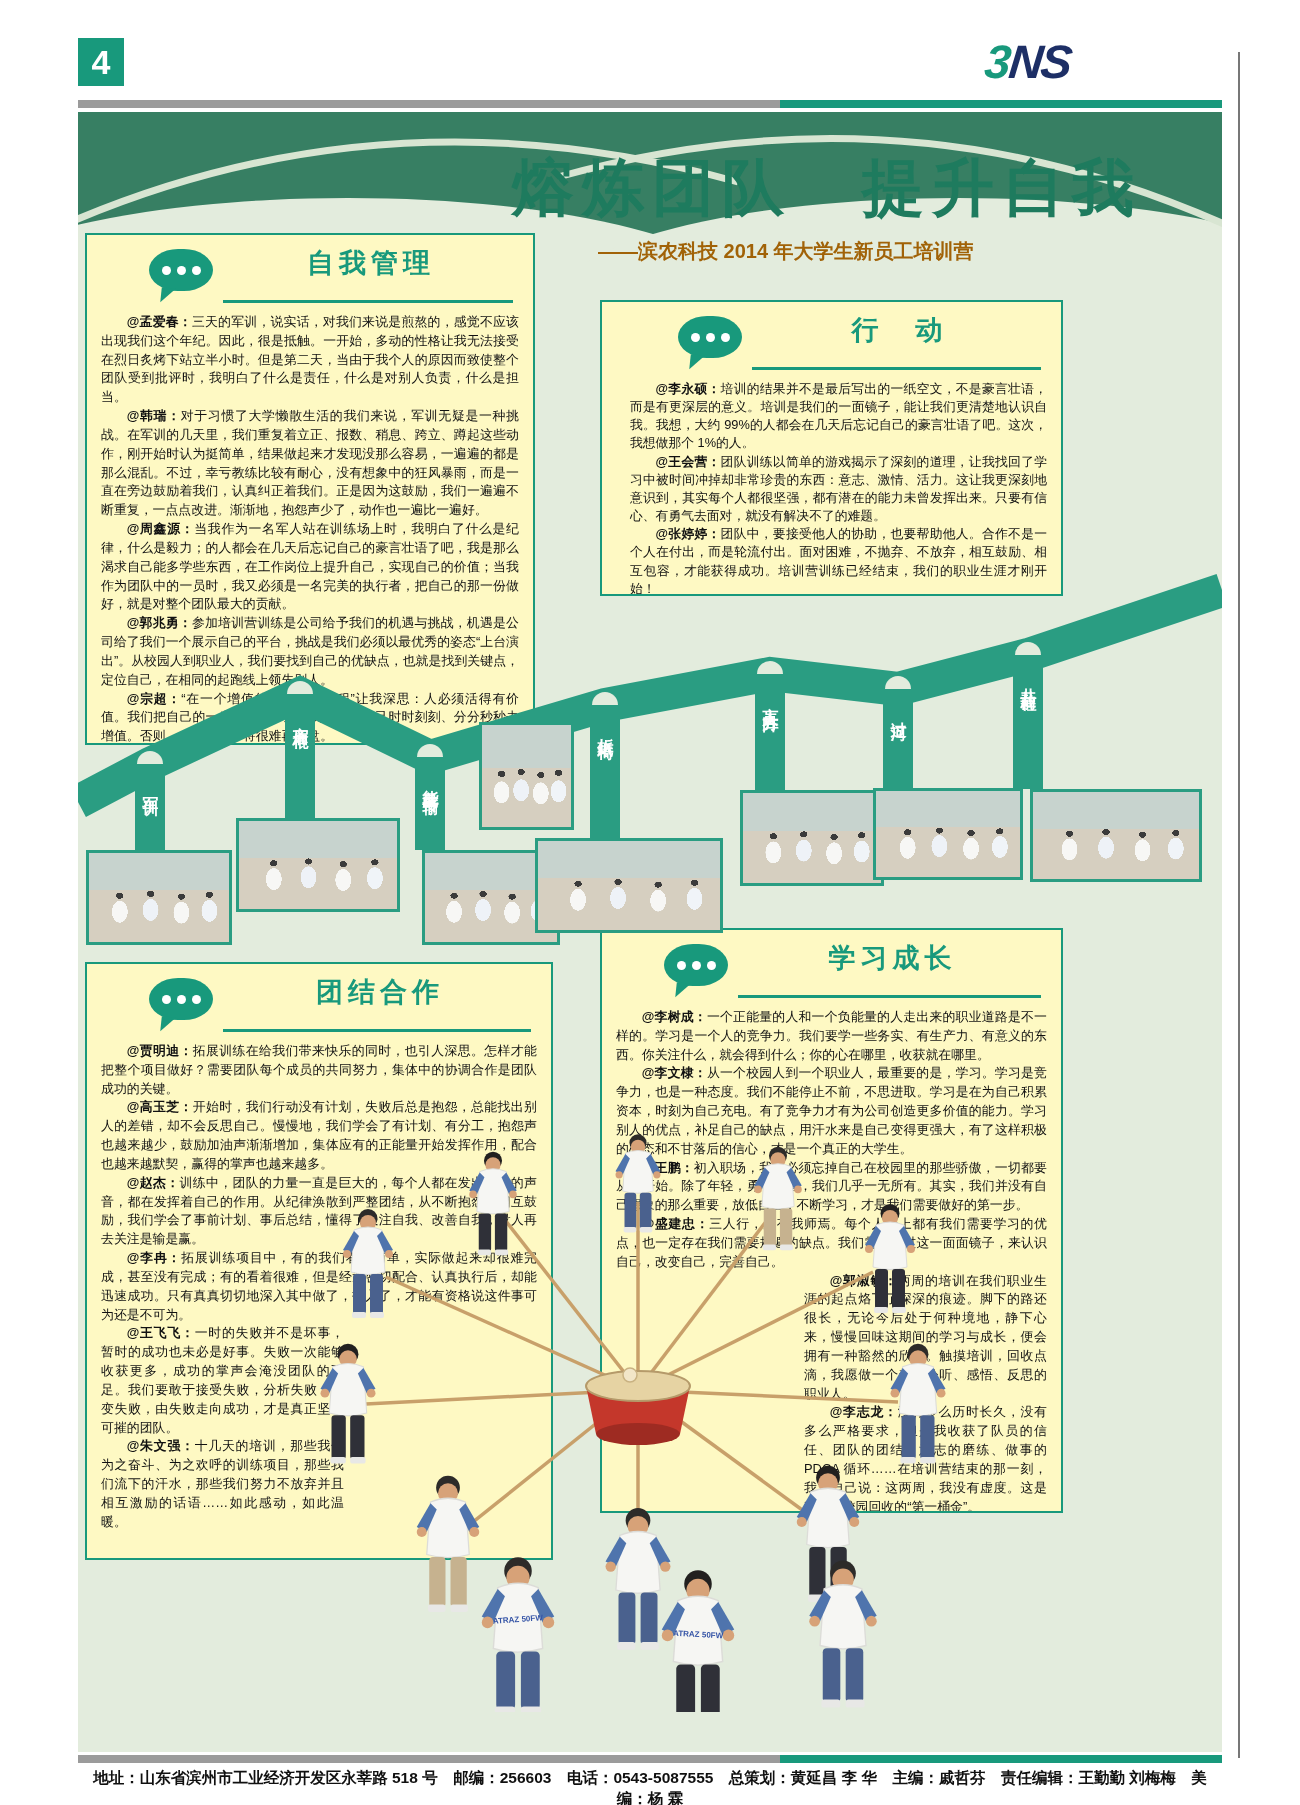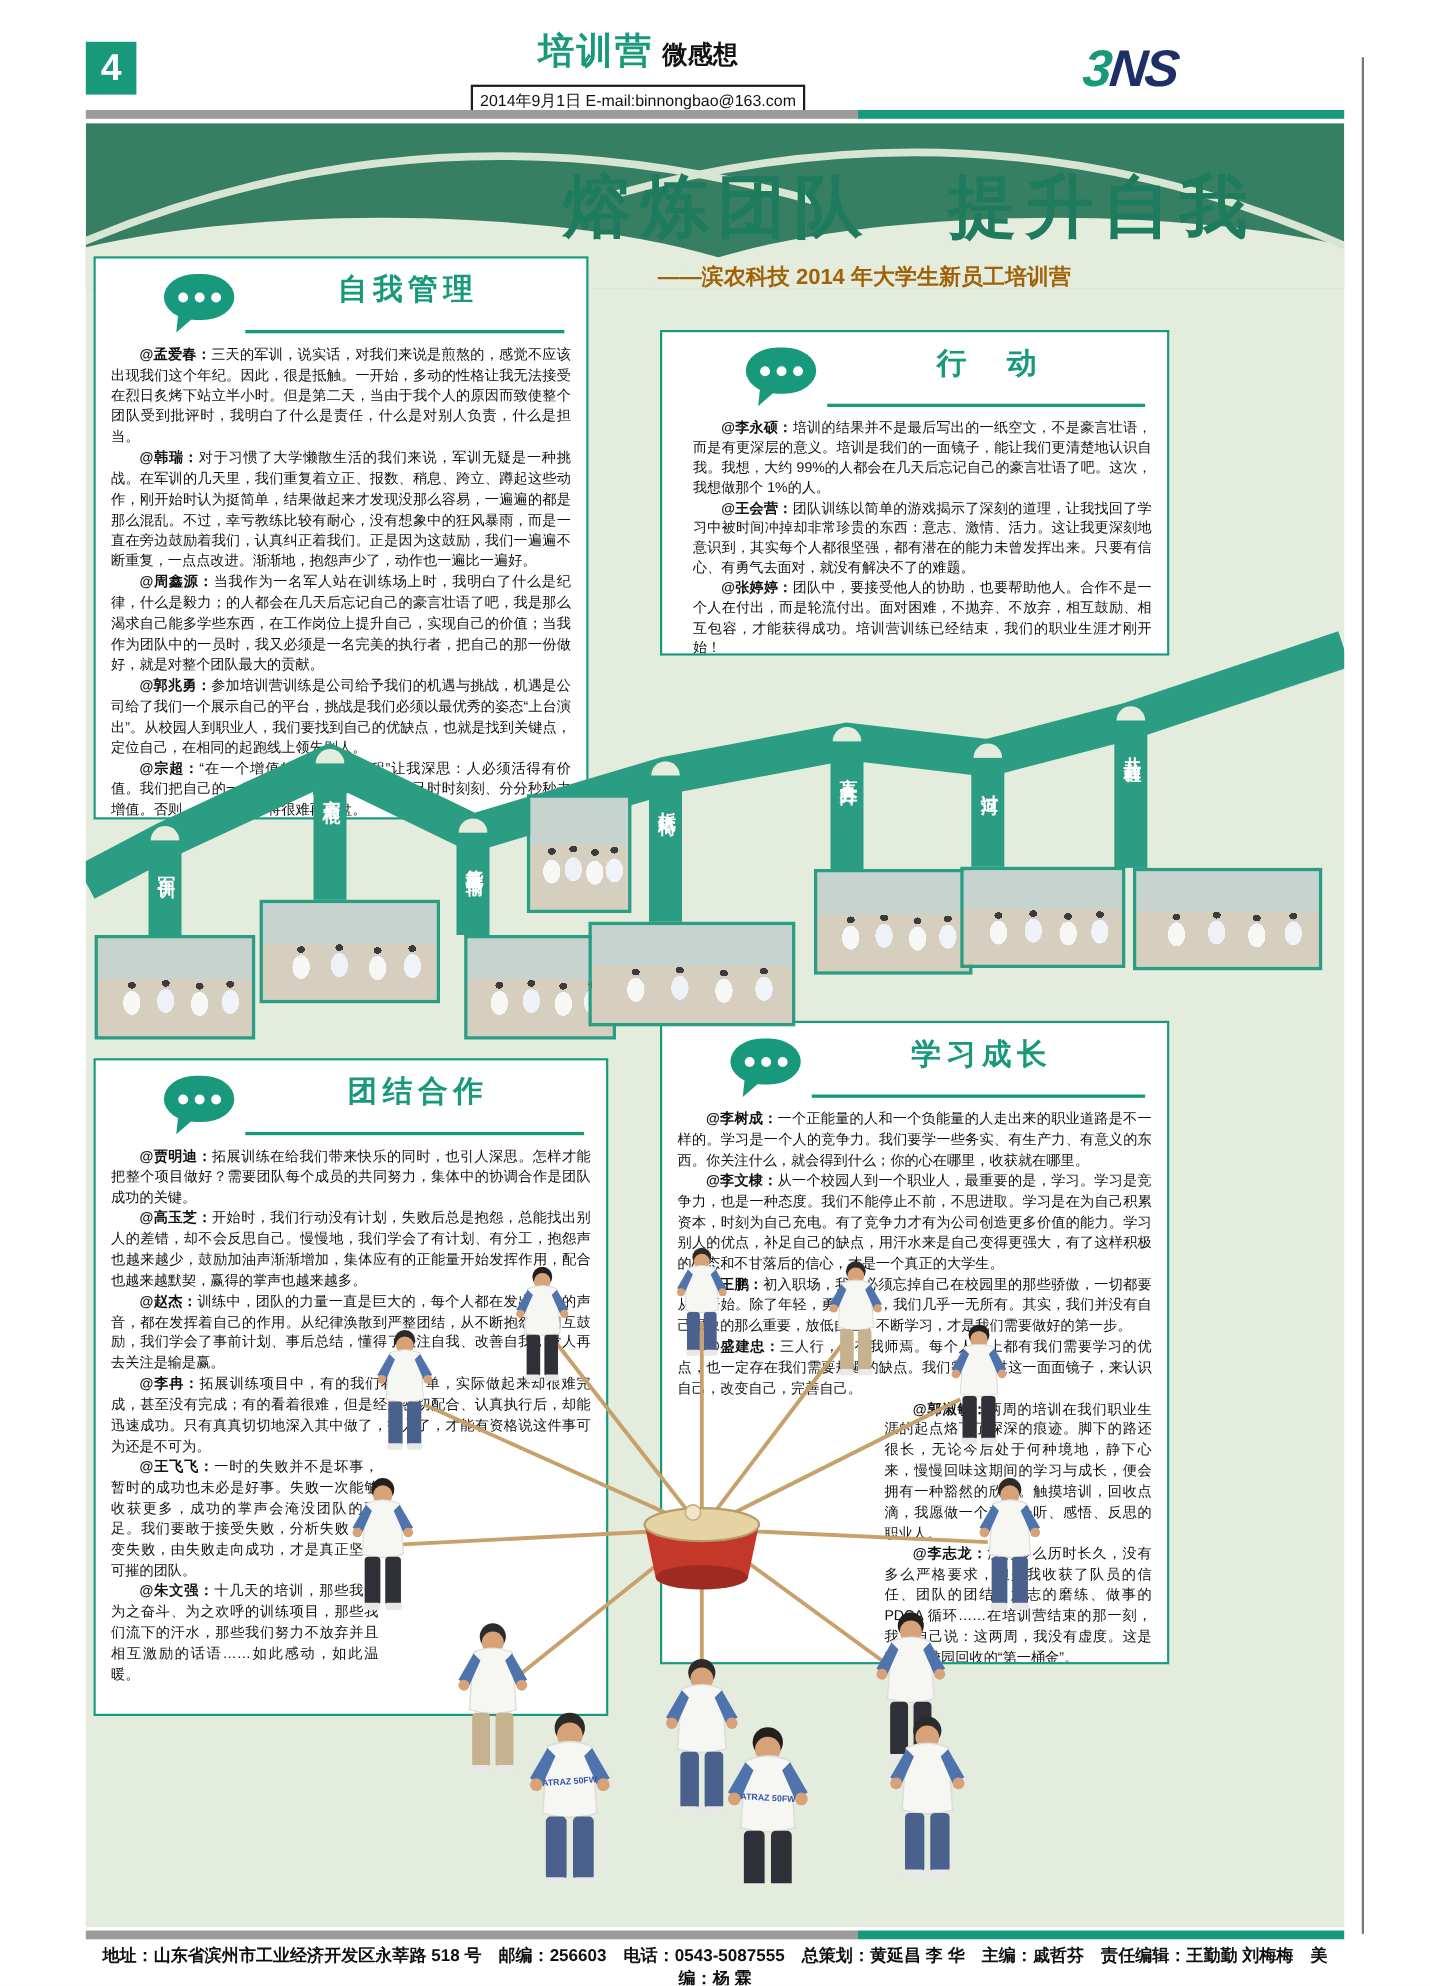--- a/index.html
+++ b/index.html
@@ -26,21 +26,21 @@
   
   .canvas{position:absolute;left:78px;top:112px;width:1144px;height:1640px;background:#e3ecdd;}
   .banner{position:absolute;left:0;top:0;}
   .headline{position:absolute;left:0;right:80px;top:34px;margin:0;text-align:right;z-index:2;
             font-family:"Liberation Serif","DejaVu Serif",serif;font-size:62px;font-weight:900;
             color:#1e7b5e;letter-spacing:8px;}
   .subhead{position:absolute;left:520px;top:126px;width:465px;z-index:2;
            font-size:20px;font-weight:800;color:#a16207;}
 
   
-  .tbox{position:absolute;background:#ffffff;border:2px solid #18997c;box-sizing:border-box;
+  .tbox{position:absolute;background:#fef9c3;border:2px solid #18997c;box-sizing:border-box;
         padding:6px 14px 8px;overflow:hidden;z-index:1;}
   .box1{left:7px;top:121px;width:450px;height:512px;}
   .box2{left:522px;top:188px;width:463px;height:296px;padding-left:28px;}
   .box3{left:7px;top:850px;width:468px;height:598px;}
   .box4{left:522px;top:816px;width:463px;height:585px;}
   .sec-head{position:relative;height:66px;margin-bottom:6px;}
   .bubble{position:absolute;left:48px;top:8px;width:64px;height:42px;background:#18997c;
           border-radius:50%/55%;display:flex;align-items:center;justify-content:center;gap:6px;}
   .bubble .d{width:9px;height:9px;border-radius:50%;background:#fff;}
   .bubble .tail{position:absolute;left:12px;bottom:-12px;width:0;height:0;
@@ -79,24 +79,20 @@
   .bar-bot-teal{left:780px;top:1755px;width:442px;background:#18997c;}
   .footerline{position:absolute;left:78px;top:1768px;width:1144px;text-align:center;
               font-size:15.5px;font-weight:800;color:#101010;}
 </style>
 </head>
 <body>
 
 <div class="sheet">
 
   <div class="pagenum">4</div>
-  <div class="masthead">
-    <span class="mh-title">培训营</span><span class="mh-sub">微感想</span>
-    <div class="datebox"><span>2014年9月1日 E-mail:binnongbao@163.com</span></div>
-  </div>
   <div class="logo"><span class="l3">3</span><span class="lns">NS</span></div>
   <div class="bar bar-top-gray"></div>
   <div class="bar bar-top-teal"></div>
   <div class="edge-line"></div>
 
   <div class="canvas">
 
     <svg class="banner" width="1144" height="150" viewBox="0 0 1144 150">
       <rect x="0" y="0" width="1144" height="150" fill="#377f63"></rect>
       <ellipse cx="270" cy="188" rx="400" ry="102" fill="#e3ecdd"></ellipse>

